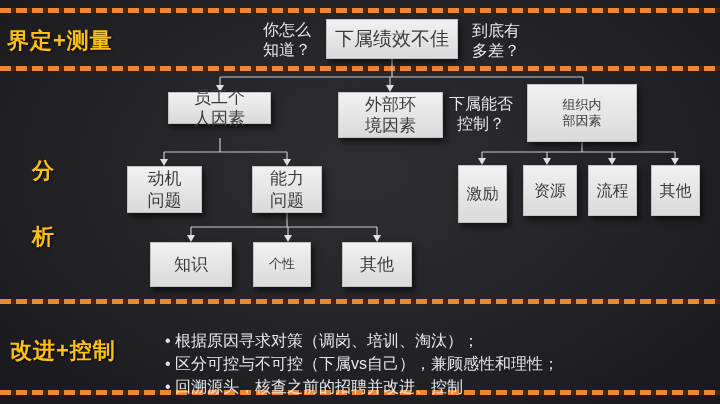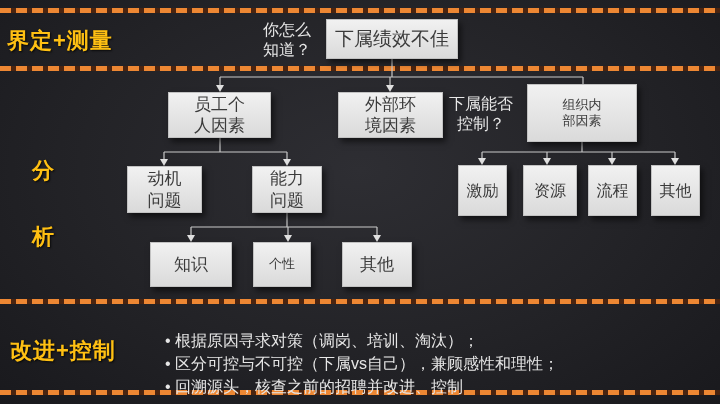--- a/index.html
+++ b/index.html
@@ -43,20 +43,22 @@
   <div class="divider" style="top:299px"></div>
   <div class="divider" style="top:390px"></div>
 
   <div class="stage-label" style="left:7px;top:26px">界定+测量</div>
   <div class="stage-label" style="left:32px;top:156px">分</div>
   <div class="stage-label" style="left:32px;top:222px">析</div>
   <div class="stage-label" style="left:10px;top:336px">改进+控制</div>
 
   <div class="note" style="left:252px;top:20px;width:70px">你怎么
 知道？</div>
+  <div class="note" style="left:464px;top:21px;width:64px">到底有
+多差？</div>
   <div class="note" style="left:441px;top:94px;width:80px">下属能否
 控制？</div>
 
   <svg class="connectors" width="720" height="404" viewBox="0 0 720 404">
     <g stroke="#C9C9C9" stroke-width="1.2" fill="none">
       <path d="M392 59 V77 M220 77 H583 M220 77 V87 M390 77 V87 M583 77 V87"></path>
       <path d="M220 138 V152 M164 152 H287 M164 152 V161 M287 152 V161"></path>
       <path d="M287 213 V227 M191 227 H377 M191 227 V237 M288 227 V237 M377 227 V237"></path>
       <path d="M582 138 V152 M482 152 H675 M482 152 V160 M547 152 V160 M612 152 V160 M675 152 V160"></path>
     </g>
@@ -71,37 +73,37 @@
       <polygon points="373,235 381,235 377,242"></polygon>
       <polygon points="478,158 486,158 482,165"></polygon>
       <polygon points="543,158 551,158 547,165"></polygon>
       <polygon points="608,158 616,158 612,165"></polygon>
       <polygon points="671,158 679,158 675,165"></polygon>
     </g>
   </svg>
 
   <div class="node" style="left:326px;top:19px;width:132px;height:40px;font-size:19px">下属绩效不佳</div>
 
-  <div class="node" style="left:168px;top:92px;width:103px;height:46px;font-size:17px">员工个
+  <div class="node" style="left:168px;top:92px;width:103px;height:32px;font-size:17px">员工个
 人因素</div>
   <div class="node" style="left:338px;top:92px;width:105px;height:46px;font-size:17px">外部环
 境因素</div>
   <div class="node" style="left:527px;top:84px;width:110px;height:58px;font-size:13px">组织内
 部因素</div>
 
   <div class="node" style="left:127px;top:166px;width:75px;height:47px;font-size:17px">动机
 问题</div>
   <div class="node" style="left:252px;top:166px;width:70px;height:47px;font-size:17px">能力
 问题</div>
 
   <div class="node" style="left:150px;top:242px;width:82px;height:45px;font-size:17px">知识</div>
   <div class="node" style="left:253px;top:242px;width:58px;height:45px;font-size:13px">个性</div>
   <div class="node" style="left:342px;top:242px;width:70px;height:45px;font-size:17px">其他</div>
 
-  <div class="node" style="left:458px;top:165px;width:49px;height:51px;font-size:16px">激励</div>
+  <div class="node" style="left:458px;top:165px;width:49px;height:58px;font-size:16px">激励</div>
   <div class="node" style="left:523px;top:165px;width:54px;height:51px;font-size:16px">资源</div>
   <div class="node" style="left:588px;top:165px;width:49px;height:51px;font-size:16px">流程</div>
   <div class="node" style="left:651px;top:165px;width:49px;height:51px;font-size:16px">其他</div>
 
   <ul class="bullets">
     <li>根据原因寻求对策（调岗、培训、淘汰）；</li>
     <li>区分可控与不可控（下属vs自己），兼顾感性和理性；</li>
     <li>回溯源头，核查之前的招聘并改进、控制</li>
   </ul>
 

